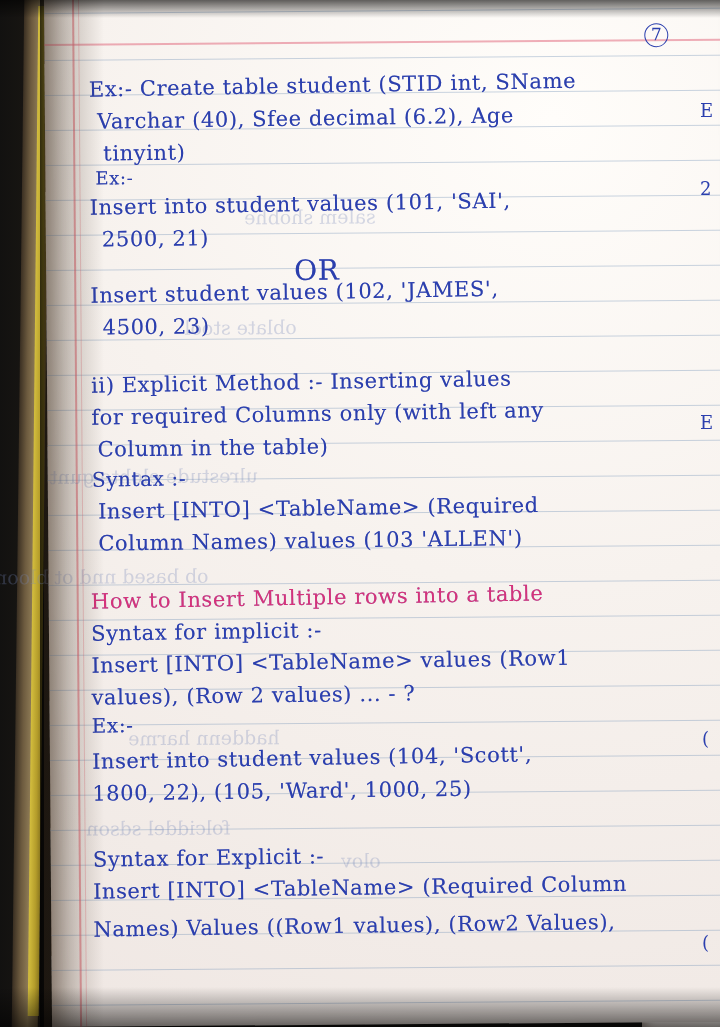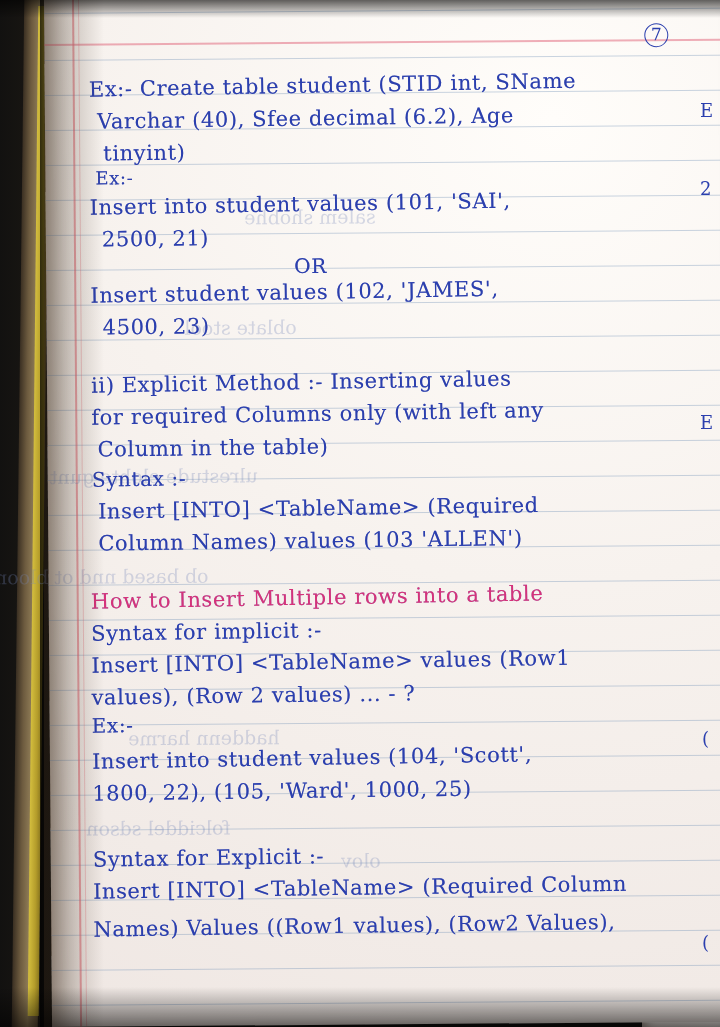--- a/index.html
+++ b/index.html
@@ -240,21 +240,21 @@
     <div class="ghost" style="left:230px; top:728px;">haddenn harme</div>
     <div class="ghost" style="left:180px; top:818px;">folciddel sdson</div>
     <div class="ghost" style="left:330px; top:852px;">olov</div>
 
     <div class="hand ink-blue" style="left:44px;  top:78px;  font-size:21px;  transform:rotate(-0.6deg);">Ex:- Create table student (STID int, SName</div>
     <div class="hand ink-blue" style="left:52px;  top:110px; font-size:21px;  transform:rotate(-0.4deg);">Varchar (40), Sfee decimal (6.2), Age</div>
     <div class="hand ink-blue" style="left:58px;  top:142px; font-size:21px;  transform:rotate(-0.3deg);">tinyint)</div>
     <div class="hand ink-blue" style="left:50px;  top:168px; font-size:18px;  transform:rotate(-0.3deg);">Ex:-</div>
     <div class="hand ink-blue" style="left:44px;  top:196px; font-size:21px;  transform:rotate(-0.5deg);">Insert into student values (101, 'SAI',</div>
     <div class="hand ink-blue" style="left:56px;  top:228px; font-size:21px;  transform:rotate(-0.3deg);">2500, 21)</div>
-    <div class="hand ink-blue" style="left:248px; top:256px; font-size:20px;">OR</div>
+    <div class="hand ink-blue" style="left:248px; top:256px; font-size:28px;">OR</div>
     <div class="hand ink-blue" style="left:44px;  top:284px; font-size:21px;  transform:rotate(-0.5deg);">Insert student values (102, 'JAMES',</div>
     <div class="hand ink-blue" style="left:56px;  top:316px; font-size:21px;  transform:rotate(-0.3deg);">4500, 23)</div>
 
     <div class="hand ink-blue" style="left:44px;  top:374px; font-size:21px;  transform:rotate(-0.5deg);">ii) Explicit Method :-  Inserting values</div>
     <div class="hand ink-blue" style="left:44px;  top:406px; font-size:21px;  transform:rotate(-0.5deg);">for required Columns only (with left any</div>
     <div class="hand ink-blue" style="left:50px;  top:438px; font-size:21px;  transform:rotate(-0.3deg);">Column in the table)</div>
     <div class="hand ink-blue" style="left:44px;  top:468px; font-size:20px;  transform:rotate(-0.3deg);">Syntax :-</div>
     <div class="hand ink-blue" style="left:50px;  top:500px; font-size:21px;  transform:rotate(-0.4deg);">Insert [INTO] &lt;TableName&gt; (Required</div>
     <div class="hand ink-blue" style="left:50px;  top:532px; font-size:21px;  transform:rotate(-0.3deg);">Column Names) values (103 'ALLEN')</div>
 

